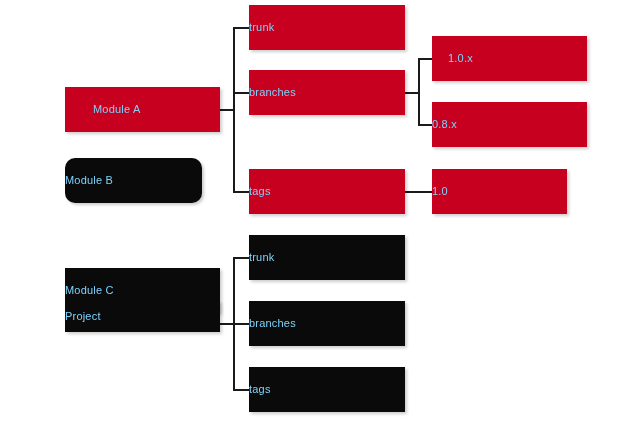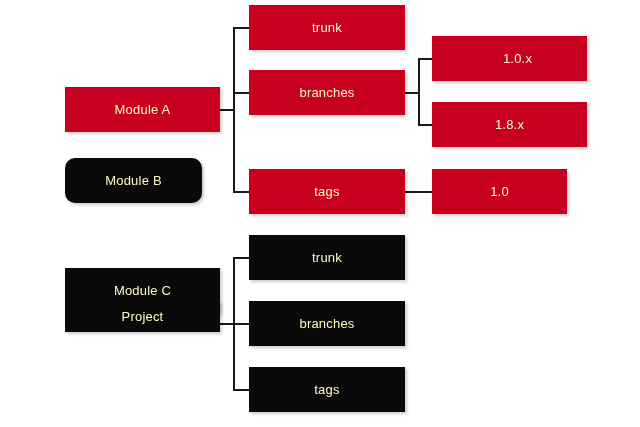--- a/index.html
+++ b/index.html
@@ -14,23 +14,23 @@
     position: relative;
     width: 640px;
     height: 427px;
     background: #ffffff;
     overflow: hidden;
   }
   .node {
     position: absolute;
     display: flex;
     align-items: center;
-    justify-content: center;
-    color: #fef9c3;
-    font-size: 13px;
+    justify-content: flex-start;
+    color: #7dd3fc;
+    font-size: 11px;
     font-family: "Liberation Sans", sans-serif;
     letter-spacing: 0.2px;
     box-shadow: 2px 2px 3px rgba(0,0,0,0.20);
     box-sizing: border-box;
     user-select: none;
   }
   .node-red  { background: #C80020; }
   .node-black{ background: #0A0A0A; }
 
   .node-label {
@@ -63,21 +63,21 @@
   <div class="connector conn-h" style="left:418px; top:124px; width:16px;"></div>
 
   <div class="connector conn-h" style="left:404px; top:191px; width:30px;"></div>
 
   <div class="connector conn-h" style="left:219px; top:323px; width:16px;"></div>
   <div class="connector conn-v" style="left:233px; top:257px; height:133px;"></div>
   <div class="connector conn-h" style="left:233px; top:257px; width:18px;"></div>
   <div class="connector conn-h" style="left:233px; top:323px; width:18px;"></div>
   <div class="connector conn-h" style="left:233px; top:389px; width:18px;"></div>
 
-  <div class="node node-red" style="left:65px; top:87px; width:155px; height:45px;">
+  <div class="node node-red" style="left:65px; top:87px; width:155px; height:45px;padding-left:28px;">
     <span class="node-label">Module A</span>
   </div>
 
   <div class="node node-black" style="left:65px; top:158px; width:137px; height:45px;border-radius:10px;">
     <span class="node-label">Module B</span>
   </div>
 
   <div class="node node-black" style="left:65px; top:220px; width:155px; height:45px;margin-top:48px;">
     <span class="node-label">Module C</span>
   </div>
@@ -108,20 +108,20 @@
 
   <div class="node node-black" style="left:249px; top:367px; width:156px; height:45px;">
     <span class="node-label">tags</span>
   </div>
 
   <div class="node node-red" style="left:432px; top:36px; width:155px; height:45px;padding-left:16px;">
     <span class="node-label">1.0.x</span>
   </div>
 
   <div class="node node-red" style="left:432px; top:102px; width:155px; height:45px;">
-    <span class="node-label">1.8.x</span>
+    <span class="node-label">0.8.x</span>
   </div>
 
   <div class="node node-red" style="left:432px; top:169px; width:135px; height:45px;">
     <span class="node-label">1.0</span>
   </div>
 
 </div>
 
 </body></html>

